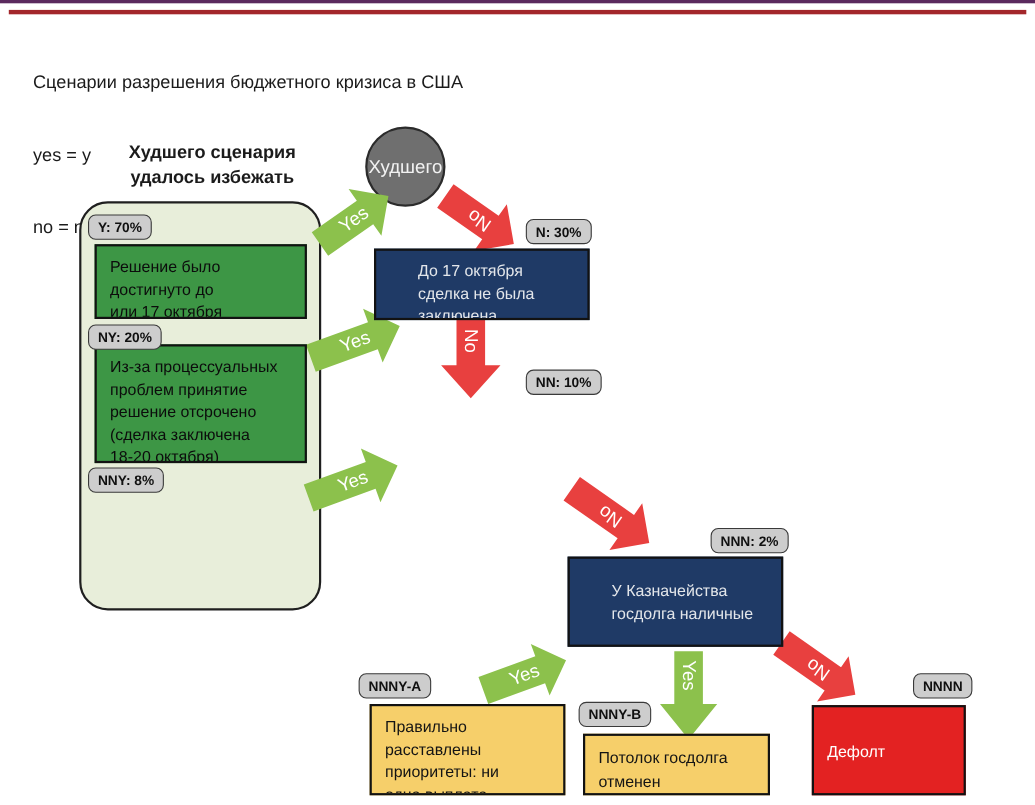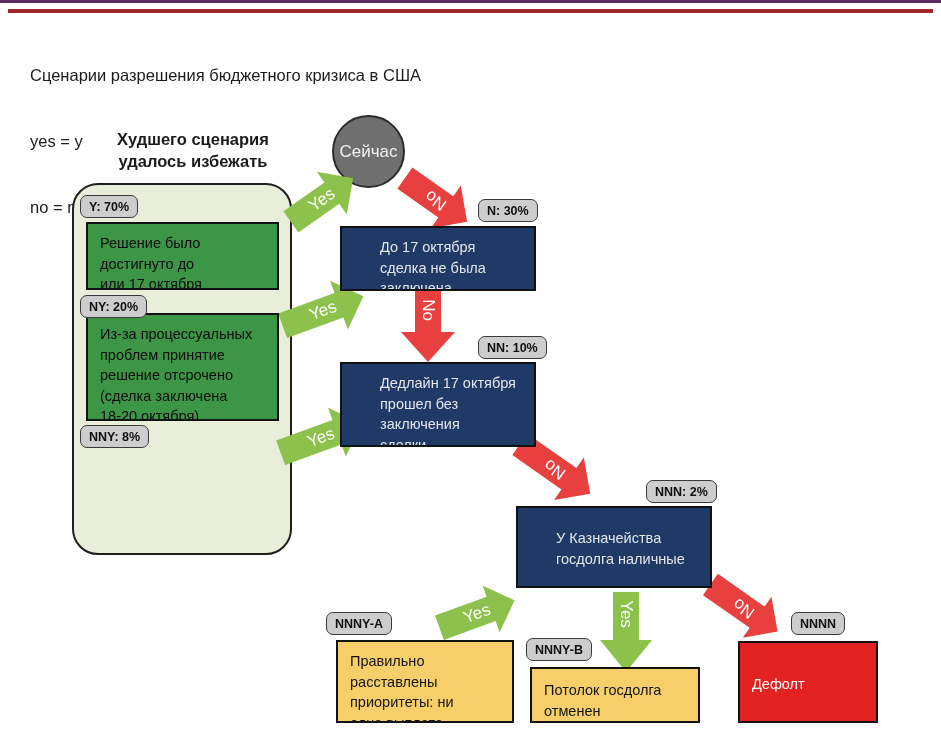--- a/index.html
+++ b/index.html
@@ -139,21 +139,21 @@
     <div>yes = y</div>
     <div>no = n</div>
   </div>
 
   <div class="caption" style="left:108px; top:128px; width:170px; white-space:pre-line;">Худшего сценария
 удалось избежать</div>
 
   <div class="group-panel" style="left:72px; top:183px; width:220px; height:372px;"></div>
 
   <div class="circle-node" style="left:332px; top:115px; width:73px; height:73px;">
-    <span>Сейчас</span>
+    <span>Худшего</span>
   </div>
 
   <div class="arrow" style="left:284px; top:174px; width:76px; height:52px; transform: rotate(145deg);">
     <svg width="76" height="52" viewBox="0 0 76 52">
       <polygon points="0,26 26,0 26,13 76,13 76,39 26,39 26,52" fill="#8cc14c" stroke="#ffffff" stroke-width="0"></polygon>
     </svg>
     <div class="arrow-label" style="transform: rotate(180deg);">
       <span>Yes</span>
     </div>
   </div>
@@ -242,35 +242,32 @@
 18-20 октября)</div>
   <div class="tag" style="left:80px; top:295px;">NY: 20%</div>
 
   <div class="tag" style="left:80px; top:425px;">NNY: 8%</div>
 
   <div class="node node-blue" style="left:340px; top:226px; width:196px; height:65px;">До 17 октября
 сделка не была
 заключена</div>
   <div class="tag" style="left:478px; top:199px;">N: 30%</div>
 
-  <div class="node node-blue" style="left:340px; top:362px; width:196px; height:85px;">Дедлайн 17 октября
-прошел без заключения
-сделки</div>
   <div class="tag" style="left:478px; top:336px;">NN: 10%</div>
 
   <div class="node node-blue" style="left:516px; top:506px; width:196px; height:82px; padding-top:20px;">У Казначейства
 госдолга наличные</div>
   <div class="tag" style="left:646px; top:480px;">NNN: 2%</div>
 
   <div class="node node-yellow" style="left:336px; top:640px; width:178px; height:83px;">Правильно расставлены
 приоритеты: ни
 одна выплата
 не была просрочена</div>
   <div class="tag" style="left:326px; top:612px;">NNNY-A</div>
 
   <div class="node node-yellow" style="left:530px; top:667px; width:170px; height:56px; padding-top:11px;">Потолок госдолга
 отменен</div>
   <div class="tag" style="left:526px; top:638px;">NNNY-B</div>
 
   <div class="node node-red" style="left:738px; top:641px; width:140px; height:82px; padding-top:31px;">Дефолт</div>
-  <div class="tag" style="left:791px; top:612px;">NNNN</div>
+  <div class="tag" style="left:830px; top:612px;">NNNN</div>
 
 </div>
 
 </body></html>

